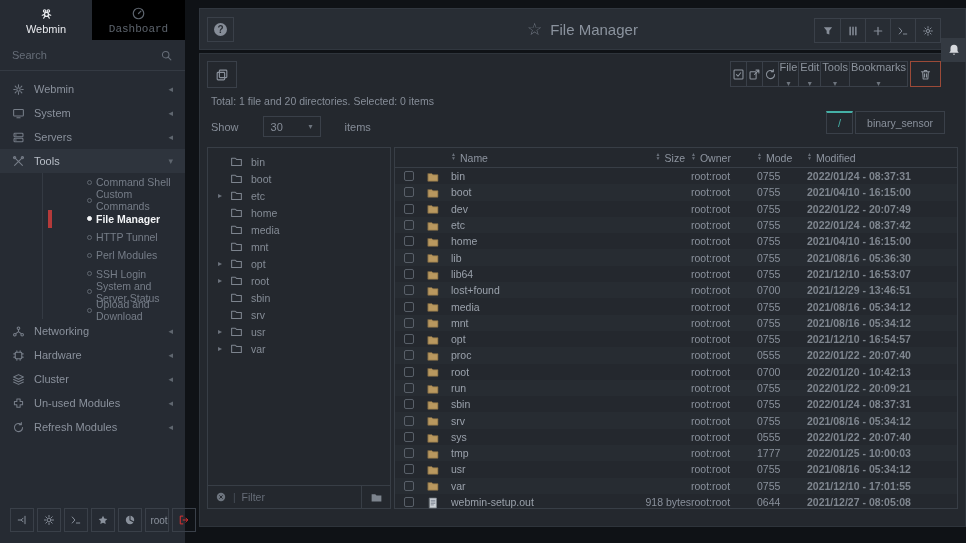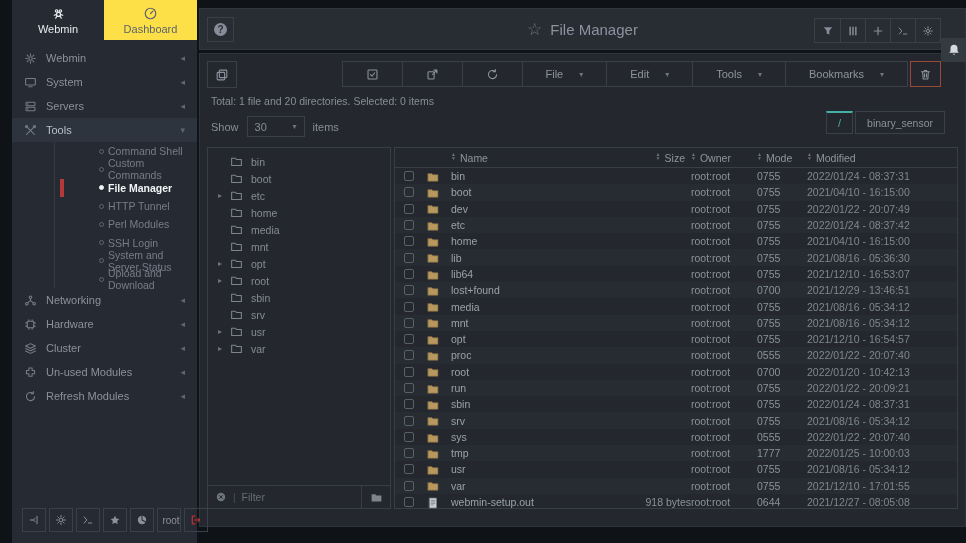--- a/index.html
+++ b/index.html
@@ -1,25 +1,25 @@
 <!DOCTYPE html>
 <html><head>
 <meta charset="utf-8">
 <style>
   * { margin:0; padding:0; box-sizing:border-box; }
   html,body { width:966px; height:543px; overflow:hidden; }
   body { background:#0f1216; font-family:"Liberation Sans", sans-serif; color:#8a919c; position:relative; }
   svg.ic { display:inline-block; vertical-align:middle; fill:none; stroke:currentColor; stroke-width:1.3; stroke-linecap:round; stroke-linejoin:round; }
 
   
-  .sidebar { position:absolute; left:12px; top:0; width:185px; height:543px; background:#262b33; z-index:2; display:flex; flex-direction:column; }
+  .sidebar { position:absolute; left:0; top:0; width:185px; height:543px; background:#262b33; z-index:2; display:flex; flex-direction:column; }
   .tabs { display:flex; height:40px; flex:none; }
   .tab { display:flex; flex-direction:column; align-items:center; justify-content:center; gap:2px; font-size:11px; cursor:pointer; }
   .tab-webmin { width:92px; background:#262b33; color:#e8eaee; }
-  .tab-dash { flex:1; background:#fde047; color:#5d646d; }
+  .tab-dash { flex:1; background:#000000; color:#5d646d;font-family:Liberation Mono, monospace; }
   .searchbar { height:31px; flex:none; display:flex; align-items:center; padding:0 12px; border-bottom:1px solid #343a43; color:#666d78; font-size:11px; }
   .searchbar .ph { flex:1; }
   .nav { flex:1; padding-top:6px; overflow:hidden; position:relative; }
   .cat { height:24px; display:flex; align-items:center; padding:0 12px; font-size:11px; color:#8a919c; cursor:pointer; }
   .cat .ic { width:13px; height:13px; margin-right:9px; color:#767d88; flex:none; }
   .cat .lbl { flex:1; }
   .cat .chev { font-size:9px; color:#5f666f; }
   .cat.expanded { background:#2e343d; color:#b9bfc8; }
   .sub { position:relative;padding-left:48px; }
   .sub:before { content:""; position:absolute; left:42px; top:0; bottom:0; width:1px; background:#343a43; }
@@ -46,29 +46,29 @@
   .bell-tab { position:absolute; right:0; top:38px; width:25px; height:24px; background:#343a42; display:flex; align-items:center; justify-content:center; z-index:5; cursor:pointer; }
   .bell-tab .ic { width:14px; height:14px; color:#d6d9dd; }
 
   
   .content { position:absolute; left:199px; top:53px; right:0; height:474px; background:#24282e; border:1px solid #2e343b; padding:7px 0 0 0; }
   .tb-row { display:flex; align-items:flex-start; padding:0 24px 0 7px; }
   .paste-btn { width:30px; height:27px; border:1px solid #3a4049; display:flex; align-items:center; justify-content:center; color:#8a919c; cursor:pointer; }
   .paste-btn .ic { width:14px; height:14px; }
   .tb-spacer { flex:1; }
   .tb-group { display:flex; height:26px; border:1px solid #3a4049; }
-  .tbtn { display:flex; align-items:center; justify-content:center; gap:16px; padding:0 23px; font-size:11px; color:#8d949e; border-left:1px solid #3a4049; cursor:pointer; }
+  .tbtn { display:flex; align-items:center; justify-content:center; gap:6px; padding:0 1px; font-size:11px; color:#8d949e; border-left:1px solid #3a4049; cursor:pointer;flex-direction:column; }
   .tbtn:first-child { border-left:none; }
   .tbtn .ic { width:13px; height:13px; }
   .tbtn .caret { font-size:8px; color:#6d747e; }
   .trash-btn { width:31px; height:26px; margin-left:2px; border:1px solid #9c4a38; display:flex; align-items:center; justify-content:center; color:#8d949e; cursor:pointer; }
   .trash-btn .ic { width:13px; height:13px; }
   .total-line { font-size:10.5px; color:#868d98; margin:7px 0 0 11px; }
   .show-row { display:flex; align-items:center; margin:9px 0 0 11px; font-size:11px; color:#868d98; position:relative; }
-  .show-select { width:58px; height:21px; border:1px solid #3a4049; margin:0 8px; display:flex; align-items:center; padding:0 7px; font-size:11px; color:#868d98; cursor:pointer; }
+  .show-select { width:58px; height:21px; border:1px solid #3a4049; margin:0 24px; display:flex; align-items:center; padding:0 7px; font-size:11px; color:#868d98; cursor:pointer; }
   .show-select .caret { margin-left:auto; font-size:8px; color:#6d747e; }
   .crumbs { position:absolute; right:20px; top:-5px; display:flex; height:23px; }
   .crumb-root { width:27px; border:1px solid #3a4049; border-top:2px solid #45b0a6; color:#45b0a6; display:flex; align-items:center; justify-content:center; font-size:11px; cursor:pointer; }
   .crumb-path { border:1px solid #3a4049; margin-left:2px; padding:0 11px; display:flex; align-items:center; font-size:10.5px; color:#8a919c; cursor:pointer; }
 
   .panes { display:flex; margin:10px 7px 0 7px; gap:3px; height:362px; }
   
   .tree-pane { width:184px; flex:none; border:1px solid #383e46; display:flex; flex-direction:column; }
   .tree-list { flex:1; padding-top:5px; overflow:hidden; }
   .titem { height:17px; display:flex; align-items:center; font-size:10.5px; color:#858c96; cursor:pointer; padding-left:10px; }
@@ -85,21 +85,21 @@
   .trow { display:grid; grid-template-columns:26px 30px 1fr 80px 66px 50px 150px; align-items:center; height:16.3px; }
   .thead { height:20px; border-bottom:1px solid #383e46; color:#8e95a0; }
   .thead .hcell { display:flex; align-items:flex-start; gap:4px; cursor:pointer; }
   .sort { display:inline-flex; flex-direction:column; line-height:4px; font-size:5px; color:#6a717b; }
   .trow:nth-child(even) { background:#272c32; }
   .cb { width:10px; height:10px; border:1px solid #596069; border-radius:2px; margin-left:9px; cursor:pointer; }
   .fic { width:14px; height:12px; margin-left:5px; }
   .cell-name { color:#9aa1ab; }
   .cell-size { text-align:right; padding-right:0; color:#8a919c; }
   .cell-owner,.cell-mode { color:#8a919c; }
-  .cell-mod { color:#7f868f; }
+  .cell-mod { color:#7f868f;font-weight:bold; }
   .showing-line { font-size:10.5px; color:#868d98; margin:9px 0 0 11px; }
 </style>
 </head>
 <body>
 
 <div class="sidebar">
   <div class="tabs">
     <div class="tab tab-webmin">
       <svg class="ic" style="width:15px;height:15px" viewBox="0 0 16 16">
           <circle cx="8" cy="9" r="2.1"></circle>
@@ -109,20 +109,27 @@
         </svg>
       <span>Webmin</span>
     </div>
     <div class="tab tab-dash">
       <svg class="ic" style="width:15px;height:15px" viewBox="0 0 16 16">
           <circle cx="8" cy="8" r="5.6"></circle>
           <path d="M8 8l2.6-2.6"></path>
         </svg>
       <span>Dashboard</span>
     </div>
+  </div>
+  <div class="searchbar">
+    <span class="ph">Search</span>
+    <svg class="ic" style="width:13px;height:13px" viewBox="0 0 16 16">
+        <circle cx="7" cy="7" r="4"></circle>
+        <path d="M10 10l3.4 3.4"></path>
+      </svg>
   </div>
   <div class="nav" id="nav">
       <div class="cat">
         <svg class="ic" viewBox="0 0 16 16" style="width: 13px; height: 13px;">
           <circle cx="8" cy="8" r="2.1"></circle>
           <path d="M8 2.2v2M8 11.8v2M2.2 8h2M11.8 8h2M3.9 3.9l1.4 1.4M10.7 10.7l1.4 1.4M12.1 3.9l-1.4 1.4M5.3 10.7l-1.4 1.4"></path>
         </svg>
         <span class="lbl">Webmin</span>
         <span class="chev">◂</span>
       </div>

